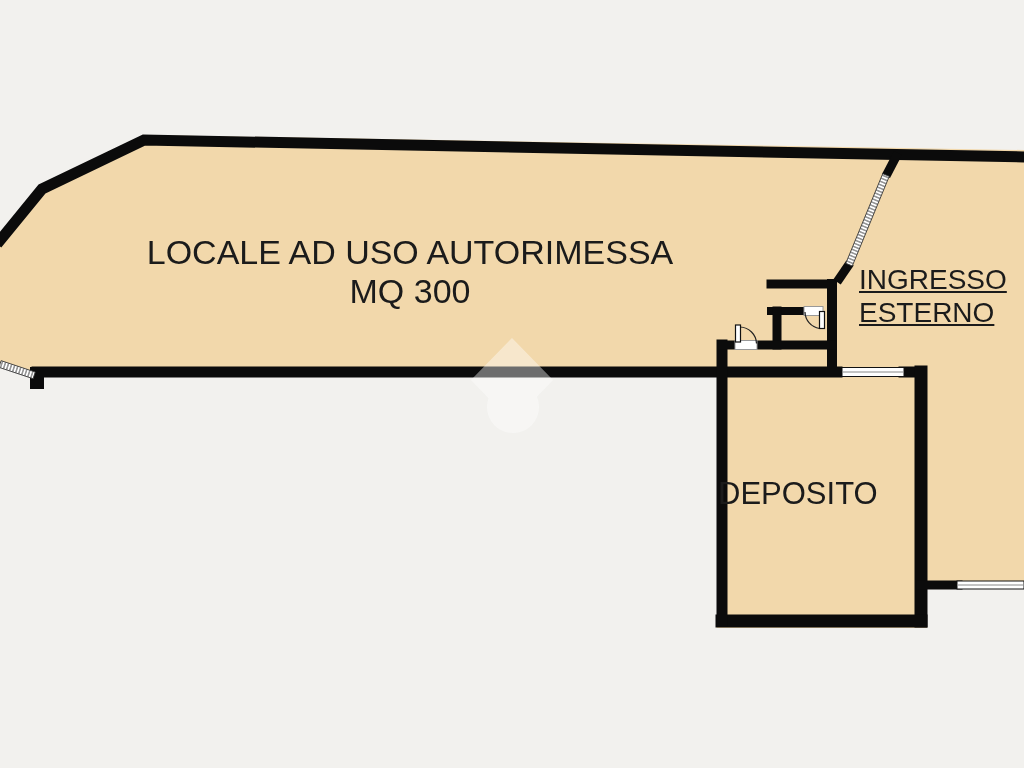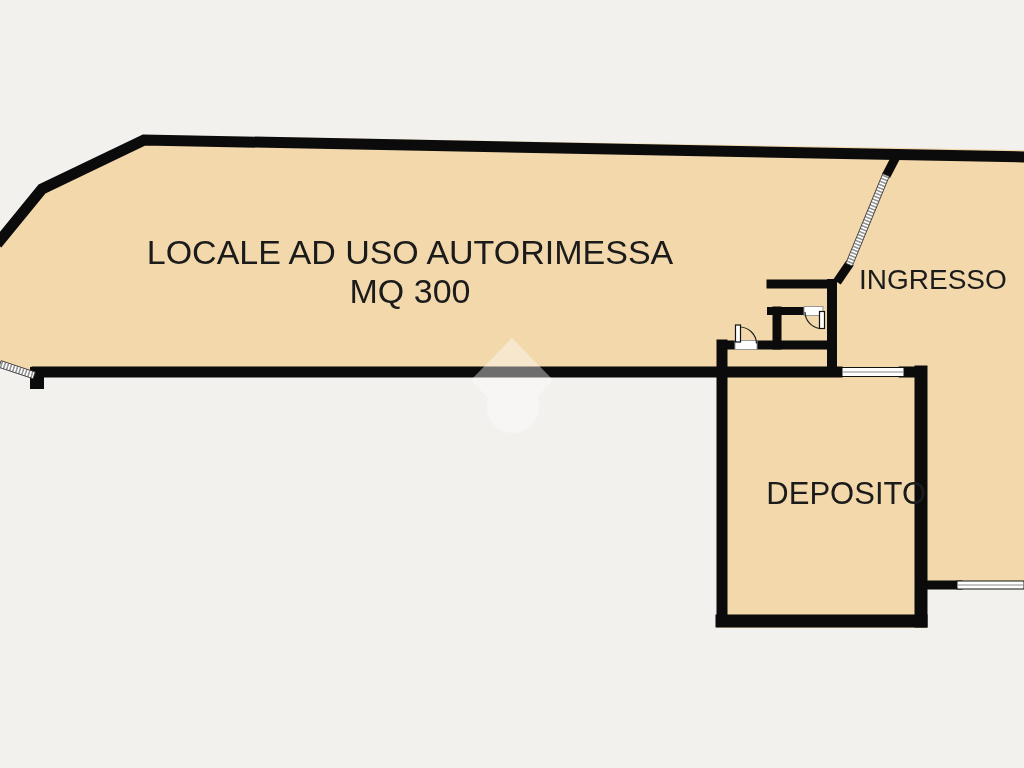--- a/index.html
+++ b/index.html
@@ -18,26 +18,26 @@
   }
   .label-autorimessa{
     left:105px;top:233px;width:610px;
     font-size:34px;line-height:39px;
     text-align:center;
   }
   .label-ingresso{
     left:859px;top:263px;
     font-size:28px;line-height:33px;
     text-align:left;
+    text-decoration:underline;
   }
   .label-deposito{
     left:718px;top:476px;width:200px;
     font-size:31px;
-    text-align:right;
-    margin-left:8px;
+    text-align:left;
   }
 </style>
 </head>
 <body>
 
 <div class="stage">
 
   <svg class="plan-svg" width="1024" height="768" viewBox="0 0 1024 768">
     <defs>
       <pattern id="hatch" patternUnits="userSpaceOnUse" width="3.2" height="7">
@@ -110,17 +110,18 @@
     </g>
   </svg>
 
   <div class="room-label label-autorimessa">
     <div>LOCALE AD USO AUTORIMESSA</div>
     <div>MQ 300</div>
   </div>
 
   <div class="room-label label-ingresso">
     <div>INGRESSO</div>
+    <div>ESTERNO</div>
   </div>
 
   <div class="room-label label-deposito">DEPOSITO</div>
 
 </div>
 
 </body></html>

